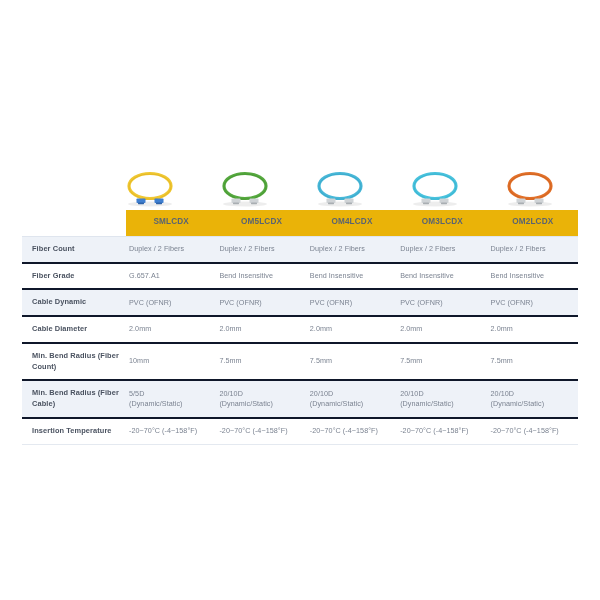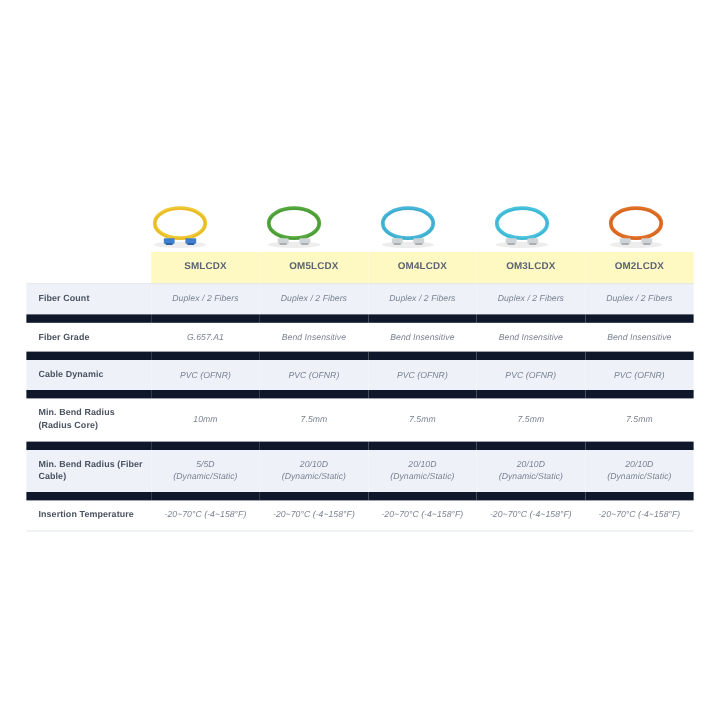--- a/index.html
+++ b/index.html
@@ -61,21 +61,21 @@
   }
 
   
   .head-row th {
     height: 22px;
     font-size: 8.2px;
     font-weight: 700;
     color: #5a6472;
     text-align: center;
     letter-spacing: 0.15px;
-    background: #fef9c3;
+    background: #eab308;
     padding-bottom: 4px;
   }
   .head-row th.label-head { background: #ffffff; }
 
   
   .row-odd  td { background: #eef2f8; }
   .row-even td { background: #ffffff; }
 
   td.rowlabel {
     font-size: 7.4px;
@@ -83,29 +83,28 @@
     color: #4a5260;
     text-align: left;
     padding: 7px 6px 7px 10px;
     line-height: 1.45;
     letter-spacing: 0.1px;
   }
   td.cellval {
     font-size: 7.2px;
     font-weight: 400;
     color: #7b8391;
-    text-align: center;
+    text-align: left;
     padding: 7px 3px;
     line-height: 1.45;
     letter-spacing: 0.05px;
-    font-style: italic;
   }
   td.cellval .sub { display: block; }
 
-  tbody tr td { border-top: 7px solid #0f172a; }
+  tbody tr td { border-top: 2px solid #0f172a; }
   tbody tr:first-child td { border-top: 1px solid #dfe5ee; margin-top: 15px; }
   tbody tr:last-child td { border-bottom: 1px solid #e4e9f0; }
 </style>
 </head>
 <body>
 
 <div class="page">
 
   <div class="product-strip">
       <div class="product-cell">
@@ -243,21 +242,39 @@
             <span class="sub">PVC (OFNR)</span>
           </td>
           <td class="cellval">
             <span class="sub">PVC (OFNR)</span>
           </td>
           <td class="cellval">
             <span class="sub">PVC (OFNR)</span>
           </td>
         </tr>
         <tr class="row-even">
-          <td class="rowlabel">Min. Bend Radius (Radius Core)</td>
+          <td class="rowlabel">Cable Diameter</td>
+          <td class="cellval">
+            <span class="sub">2.0mm</span>
+          </td>
+          <td class="cellval">
+            <span class="sub">2.0mm</span>
+          </td>
+          <td class="cellval">
+            <span class="sub">2.0mm</span>
+          </td>
+          <td class="cellval">
+            <span class="sub">2.0mm</span>
+          </td>
+          <td class="cellval">
+            <span class="sub">2.0mm</span>
+          </td>
+        </tr>
+        <tr class="row-even">
+          <td class="rowlabel">Min. Bend Radius (Fiber Count)</td>
           <td class="cellval">
             <span class="sub">10mm</span>
           </td>
           <td class="cellval">
             <span class="sub">7.5mm</span>
           </td>
           <td class="cellval">
             <span class="sub">7.5mm</span>
           </td>
           <td class="cellval">

